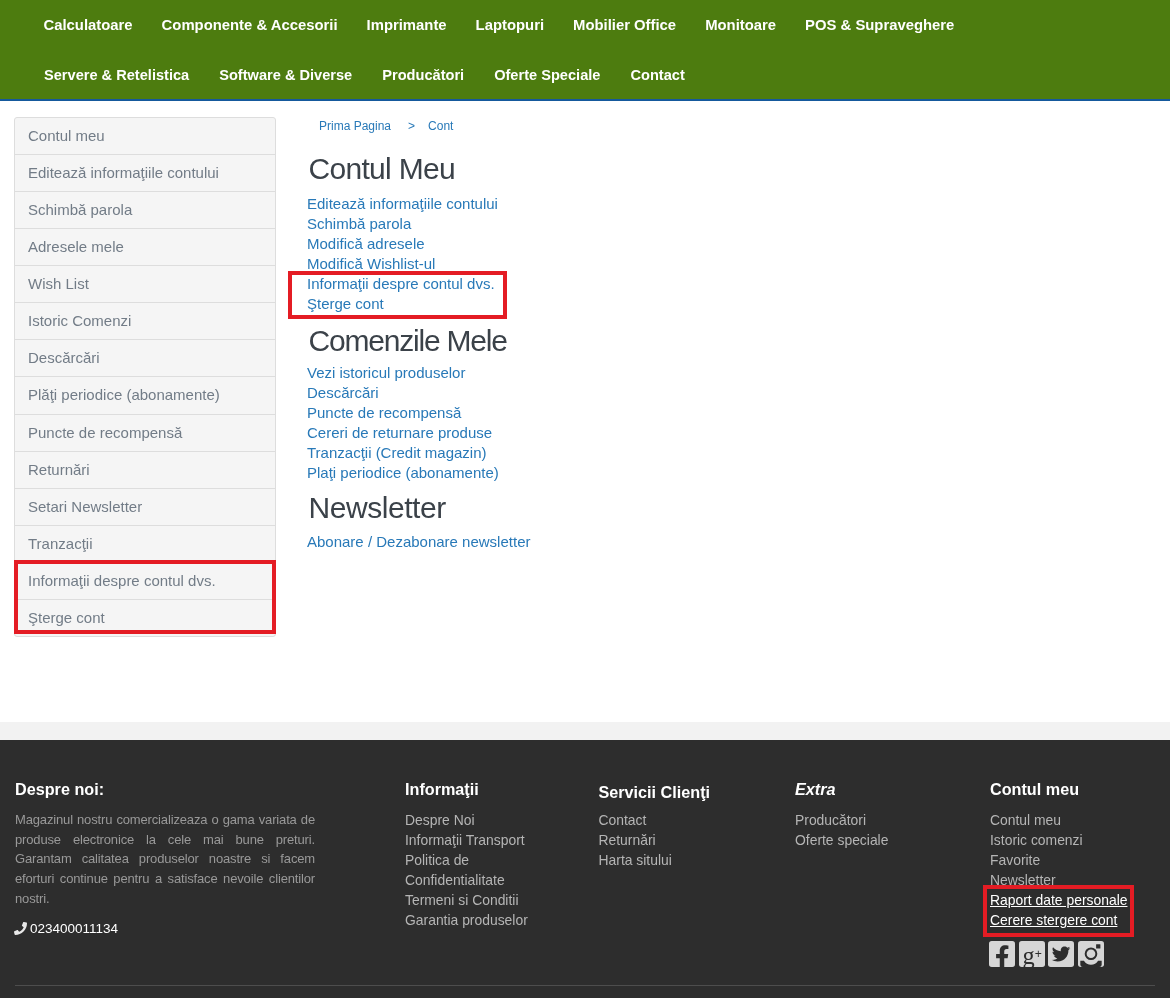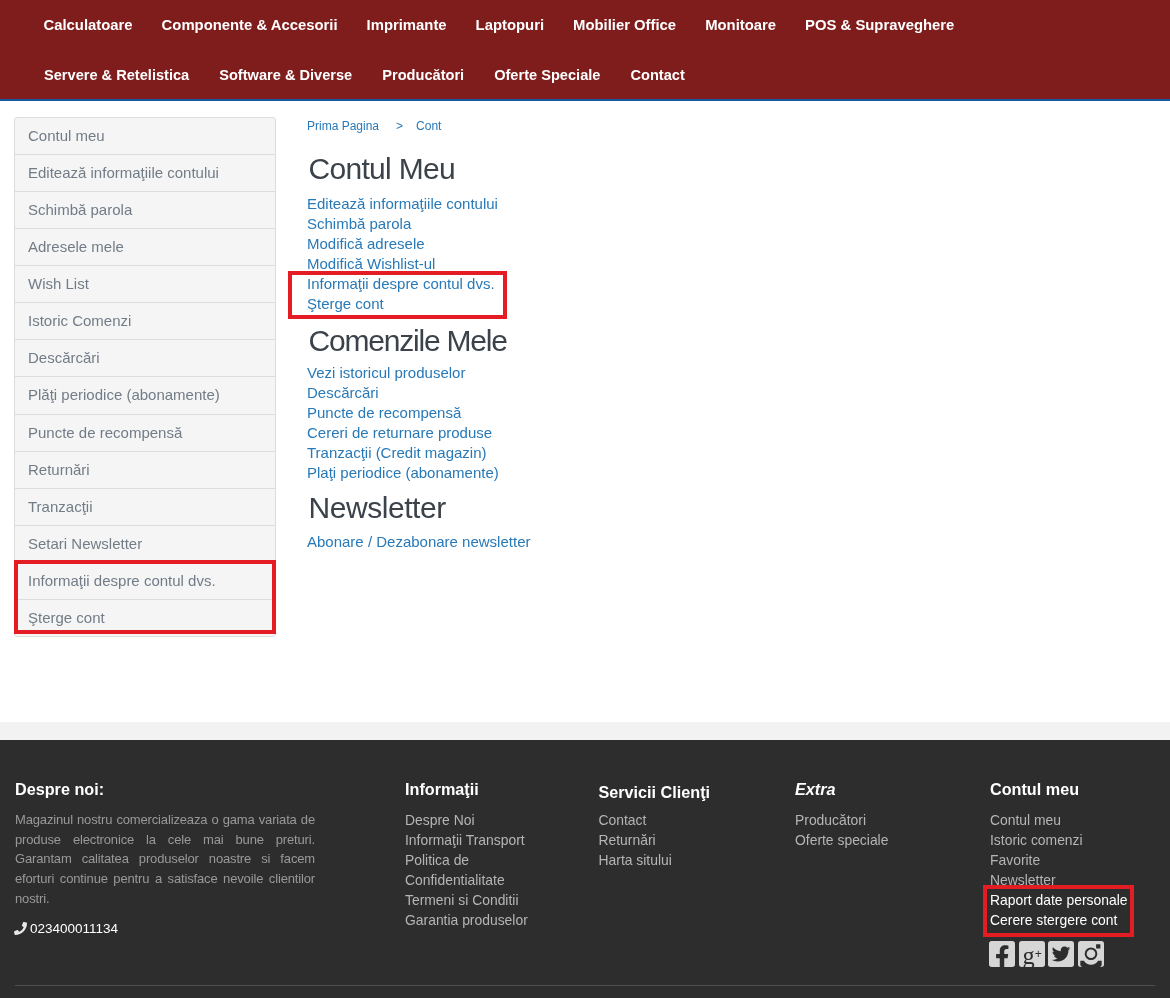--- a/index.html
+++ b/index.html
@@ -1,51 +1,51 @@
 <!DOCTYPE html>
 <html><head>
 <meta charset="utf-8">
 <style>
 * { margin:0; padding:0; box-sizing:border-box; }
 html,body { width:1170px; height:998px; background:#fff; font-family:"Liberation Sans", sans-serif; position:relative; overflow:hidden; }
 .abs { position:absolute; }
 
 
-.topnav { position:absolute; left:0; top:0; width:1170px; height:101px; background:#7f1d1d; border-bottom:2px solid #15599c; }
+.topnav { position:absolute; left:0; top:0; width:1170px; height:101px; background:#4d7c0f; border-bottom:2px solid #15599c; }
 .topnav ul { list-style:none; position:absolute; display:flex; }
 .topnav li { color:#fff; font-weight:700; white-space:nowrap; }
 .nrow1 li { font-size:14.85px; padding:0 14.5px; }
 .nrow2 li { font-size:14.6px; padding:0 15px; }
 .nrow1 { left:29px; top:17px; }
 .nrow2 { left:29px; top:67px; }
 
 
 .sidebar { position:absolute; left:14px; top:117px; width:262px; }
 .sidebar a { display:block; height:38.07px; background:#f5f5f5; border:1px solid #ddd; margin-top:-1px; line-height:36px; padding-left:13px; color:#727c87; font-size:15px; text-decoration:none; }
 .sidebar a:first-child { margin-top:0; border-radius:3px 3px 0 0; }
 .sidebar a:last-child { border-radius:0 0 3px 3px; }
 
 
-.breadcrumb { position:absolute; left:307px; top:119px; font-size:12px; color:#2879b8; }
+.breadcrumb { position:absolute; left:319px; top:119px; font-size:12px; color:#2879b8; }
 .breadcrumb a { color:#2879b8; text-decoration:none; }
 h2 { position:absolute; left:308.5px; color:#3b4249; font-size:30px; font-weight:400; letter-spacing:-0.45px; }
 .linklist { position:absolute; left:307px; list-style:none; }
 .linklist li { line-height:20px; }
 .linklist a, a.plain { color:#2879b8; text-decoration:none; font-size:15px; }
 
 
 .redbox { position:absolute; border:4px solid #e41c24; z-index:10; }
 
 
 .prefooter { position:absolute; left:0; top:722px; width:1170px; height:18px; background:#f2f2f2; }
 .footer { position:absolute; left:0; top:740px; width:1170px; height:258px; background:#2d2d2d; }
 .footer h3 { position:absolute; color:#fff; font-size:16.2px; font-weight:700; }
 .fcol { position:absolute; top:70px; }
 .fcol a { display:block; color:#b5b5b5; font-size:13.9px; line-height:20px; text-decoration:none; }
-.fcol a.white { color:#fff; }
+.fcol a.white { color:#fff;text-decoration:underline; }
 .aboutp { position:absolute; left:15px; top:70px; width:300px; color:#999; font-size:13px; letter-spacing:-0.15px; line-height:19.7px; text-align:justify; }
 .phone { position:absolute; left:14px; top:181px; color:#fff; font-size:13.5px; display:flex; align-items:center; }
 .socials { position:absolute; left:989px; top:201px; display:flex; gap:3.6px; }
 .fline { position:absolute; left:15px; top:245px; width:1140px; height:1px; background:#4d4d4d; }
 </style>
 </head>
 <body>
 
 <nav class="topnav">
   <ul class="nrow1">
@@ -70,22 +70,22 @@
   <a>Contul meu</a>
   <a>Editează informaţiile contului</a>
   <a>Schimbă parola</a>
   <a>Adresele mele</a>
   <a>Wish List</a>
   <a>Istoric Comenzi</a>
   <a>Descărcări</a>
   <a>Plăţi periodice (abonamente)</a>
   <a>Puncte de recompensă</a>
   <a>Returnări</a>
+  <a>Setari Newsletter</a>
   <a>Tranzacţii</a>
-  <a>Setari Newsletter</a>
   <a>Informaţii despre contul dvs.</a>
   <a>Şterge cont</a>
 </aside>
 
 <div class="breadcrumb"><a>Prima Pagina</a><span style="padding:0 13px 0 17px;">&gt;</span><a>Cont</a></div>
 
 <h2 style="top:152px; letter-spacing:-0.7px;">Contul Meu</h2>
 <ul class="linklist" style="top:194px;">
   <li><a>Editează informaţiile contului</a></li>
   <li><a>Schimbă parola</a></li>

